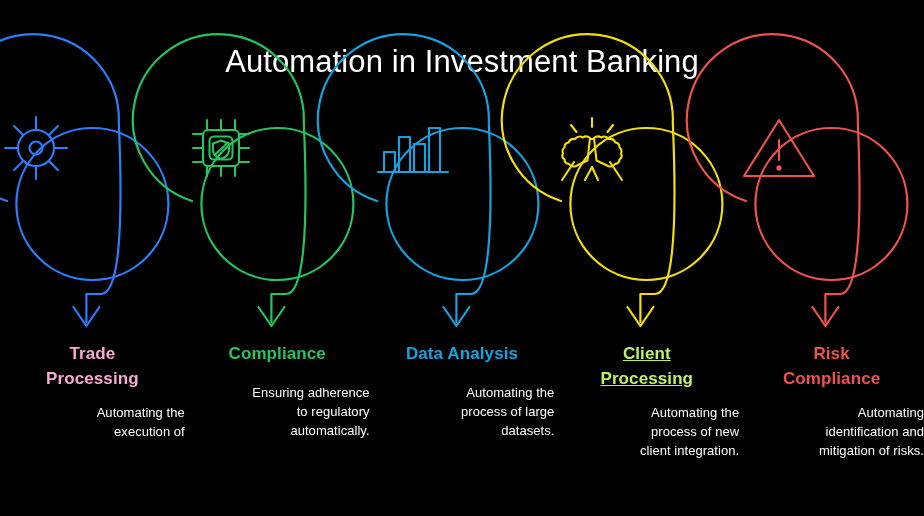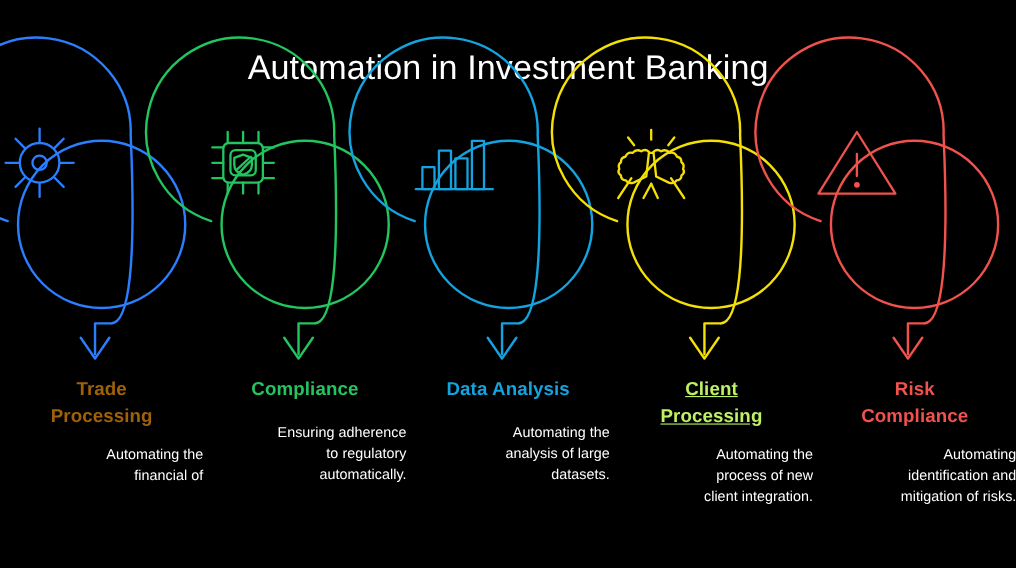--- a/index.html
+++ b/index.html
@@ -59,28 +59,28 @@
               <line x1="22.6" y1="49.4" x2="14.1" y2="57.9"></line>
               <line x1="17.0" y1="36.0" x2="5.0" y2="36.0"></line>
               <line x1="22.6" y1="22.6" x2="14.1" y2="14.1"></line>
               <line x1="36.0" y1="17.0" x2="36.0" y2="5.0"></line>
               <line x1="49.4" y1="22.6" x2="57.9" y2="14.1"></line>
             </g>
           </svg>
         </div>
       </div>
       <div class="texts">
-        <div class="cat-title" style="color: #a16207;">
+        <div class="cat-title" style="color: #f9a8d4;">
           <div>Trade</div>
           <div>Processing</div>
         </div>
         <div class="sp-2"></div>
         <div class="cat-desc">
           <div>Automating the</div>
-          <div>financial of</div>
+          <div>execution of</div>
         </div>
       </div>
     </div>
     <div class="col">
       <div class="badge">
         <svg width="184.8" height="230" viewBox="0 0 184.8 230">
           <circle cx="92.4" cy="92" r="76" fill="none" stroke="#22c55e" stroke-width="2.2" stroke-linecap="round" stroke-linejoin="round"></circle>
           <path d="M 7.0 89.0 A 85.5 85.5 0 1 1 118.8 10.7 Q 126.4 184 100.4 182 L 86.4 182 L 86.4 210" fill="none" stroke="#22c55e" stroke-width="2.2" stroke-linecap="round" stroke-linejoin="round"></path>
           <path d="M 73.4 195 L 86.4 214 L 99.4 195" fill="none" stroke="#22c55e" stroke-width="2.2" stroke-linecap="round" stroke-linejoin="round"></path>
         </svg>
@@ -138,21 +138,21 @@
           </svg>
         </div>
       </div>
       <div class="texts">
         <div class="cat-title" style="color: rgb(19, 163, 224);">
           <div>Data Analysis</div>
         </div>
         <div class="sp-1"></div>
         <div class="cat-desc">
           <div>Automating the</div>
-          <div>analysis of large</div>
+          <div>process of large</div>
           <div>datasets.</div>
         </div>
       </div>
     </div>
     <div class="col">
       <div class="badge">
         <svg width="184.8" height="230" viewBox="0 0 184.8 230">
           <circle cx="92.4" cy="92" r="76" fill="none" stroke="#f4e004" stroke-width="2.2" stroke-linecap="round" stroke-linejoin="round"></circle>
           <path d="M 7.0 89.0 A 85.5 85.5 0 1 1 118.8 10.7 Q 126.4 184 100.4 182 L 86.4 182 L 86.4 210" fill="none" stroke="#f4e004" stroke-width="2.2" stroke-linecap="round" stroke-linejoin="round"></path>
           <path d="M 73.4 195 L 86.4 214 L 99.4 195" fill="none" stroke="#f4e004" stroke-width="2.2" stroke-linecap="round" stroke-linejoin="round"></path>

